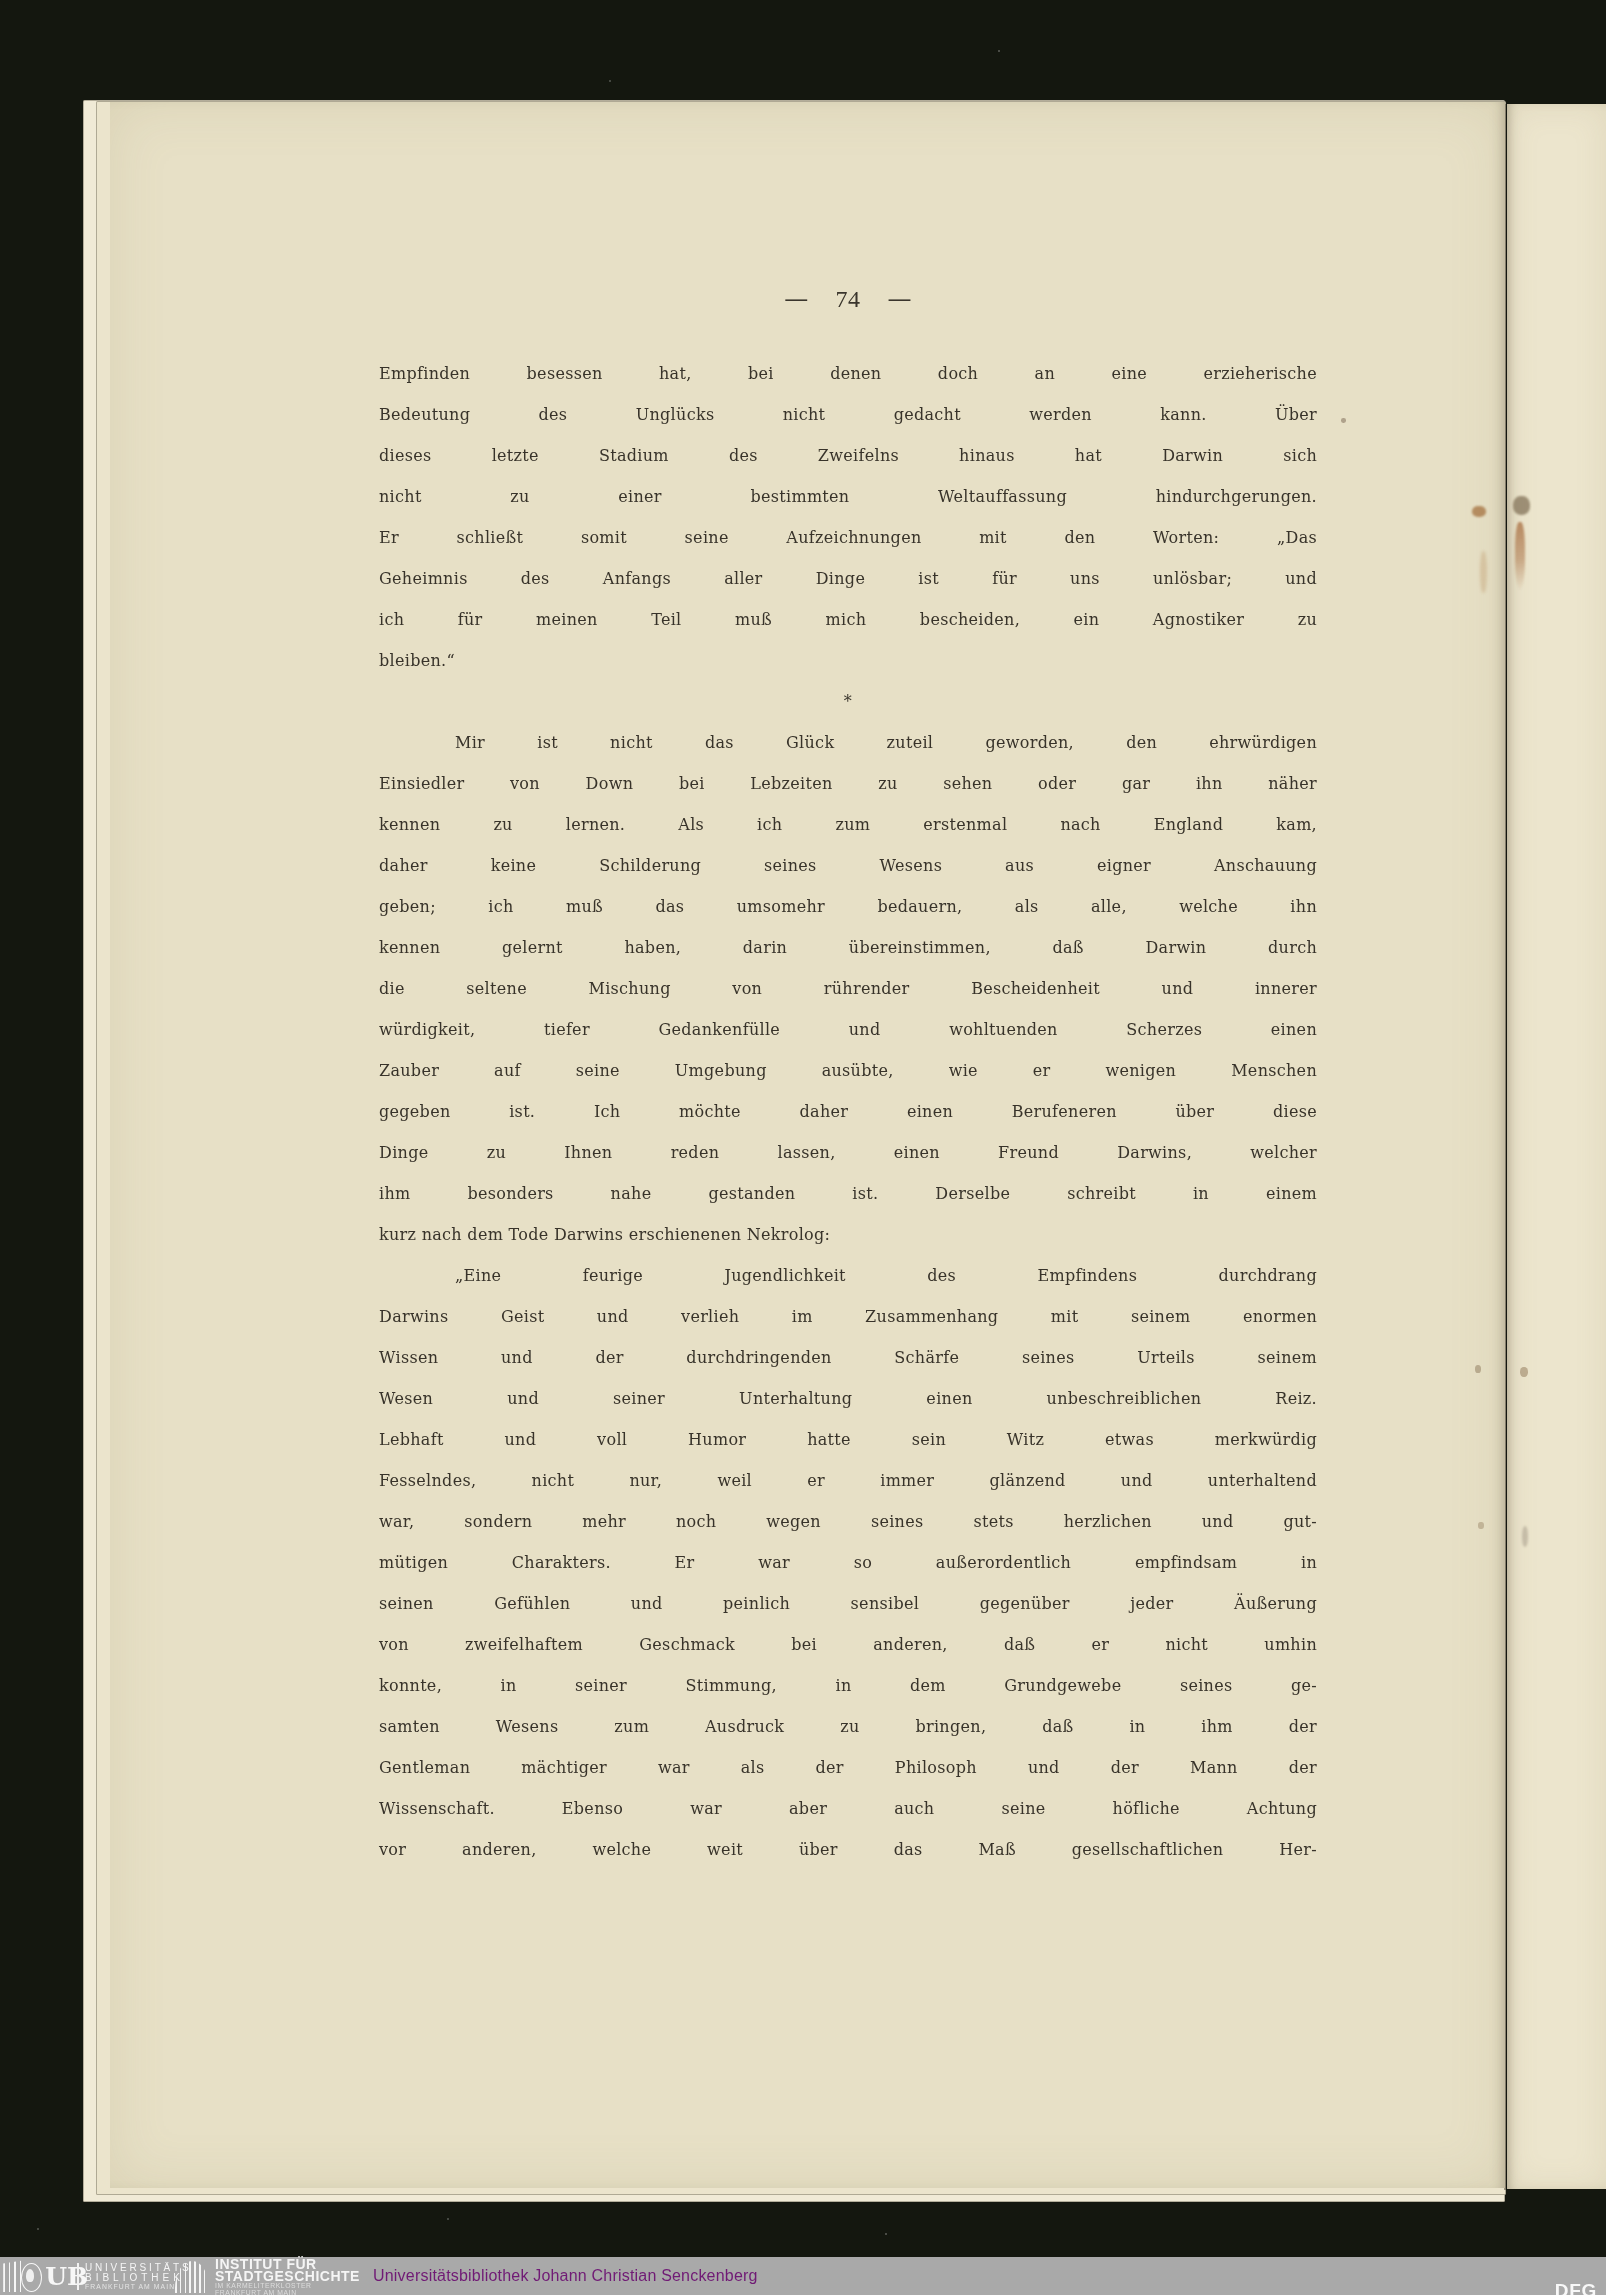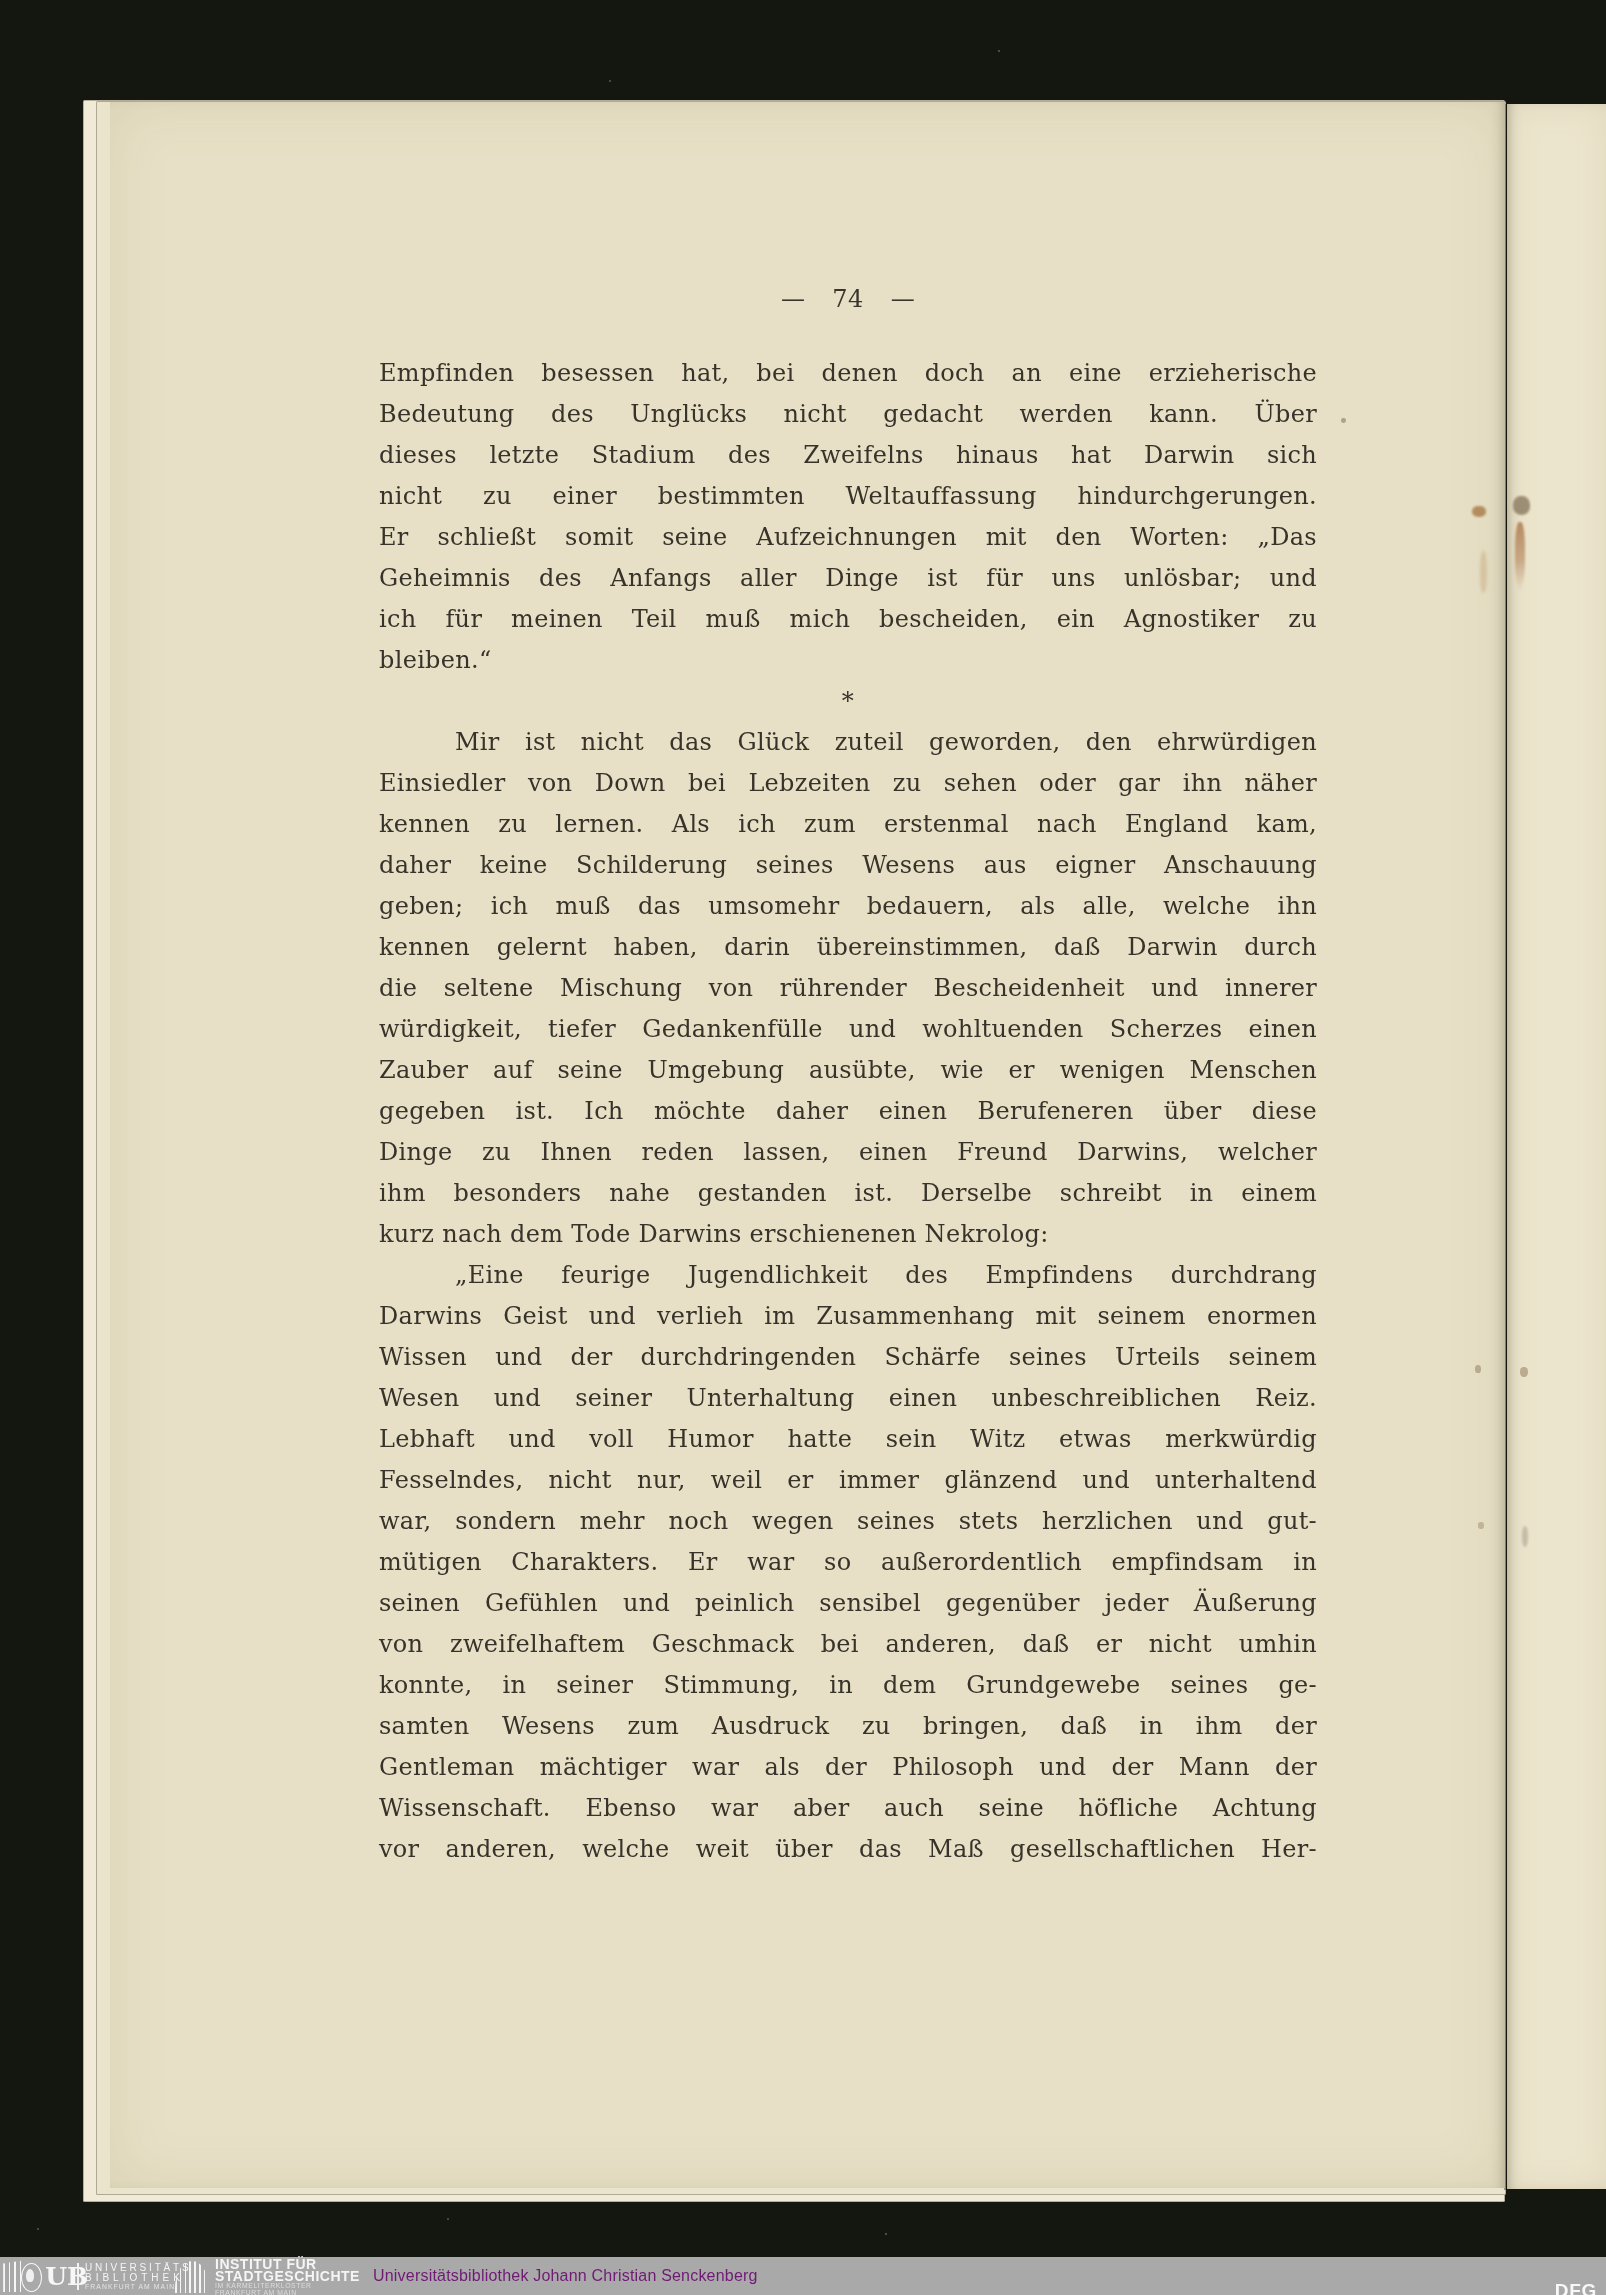--- a/index.html
+++ b/index.html
@@ -28,25 +28,25 @@
   .page-main{
     position:absolute;left:110px;top:102px;width:1395px;height:2086px;
     background:#e7e0c6;
     box-shadow:inset -9.6px 0 13px -8.8px rgba(120,110,85,.5), inset 0 0 56px rgba(150,135,95,.16);
   }
 
   .page-number-row{
     position:absolute;left:269px;top:183px;width:938px;height:40px;
     text-align:center;font-size:24px;color:#3a352c;letter-spacing:0.4px;
   }
-  .page-number-row .num{margin:0 27px;}
+  .page-number-row .num{margin:0 27px;font-family:Liberation Serif, serif;}
 
   #body-text{
     position:absolute;left:269px;top:251px;width:938px;
-    font-size:24px;color:#38332a;letter-spacing:0.3px;
+    font-size:16px;color:#38332a;letter-spacing:0.3px;
   }
   .tline{
     height:41px;line-height:41px;
     text-align:justify;text-align-last:justify;text-justify:inter-word;
   }
   .tline.l{text-align-last:left;}
   .tline.c{text-align-last:center;text-align:center;}
   .tline.ji{padding-left:76px;text-align-last:justify;}
 
   

